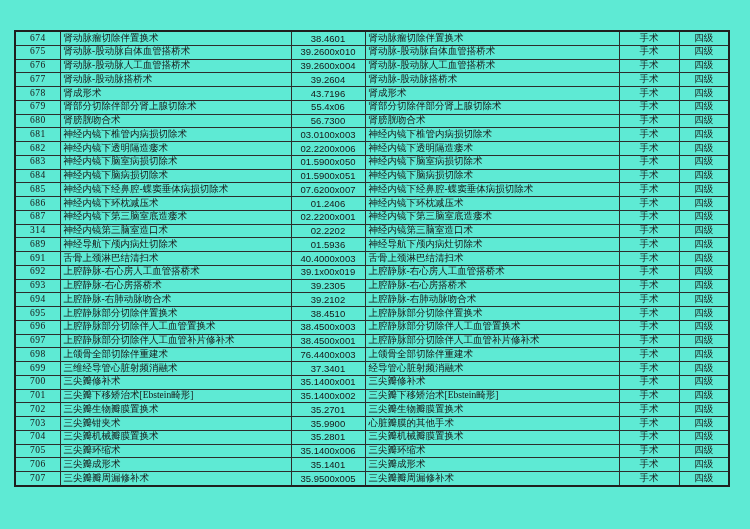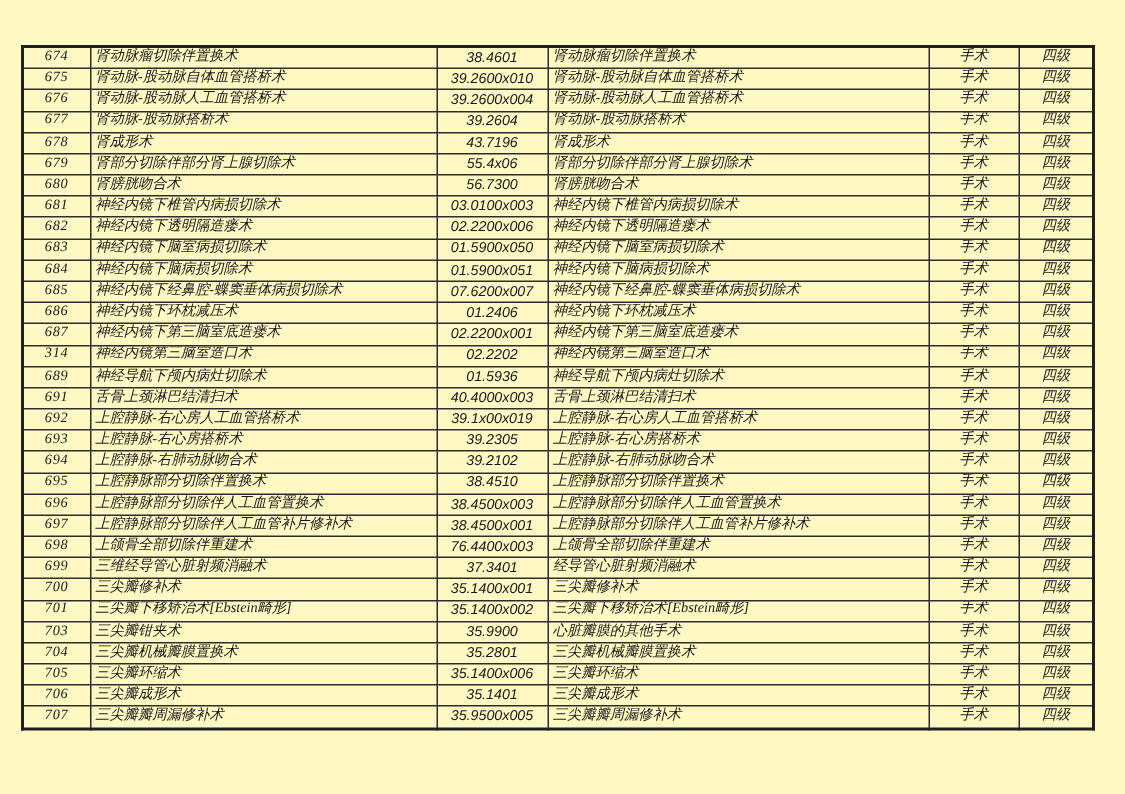--- a/index.html
+++ b/index.html
@@ -4,24 +4,23 @@
 <style>
   html, body {
     margin: 0;
     padding: 0;
     background: #ffffff;
   }
   .page {
     position: relative;
     width: 750px;
     height: 529px;
-    background: #fef9c3;
+    background: #5eead4;
     overflow: hidden;
     font-family: "Liberation Serif", serif;
-    font-style: italic;
   }
   table.proc-table {
     position: absolute;
     left: 14px;
     top: 30px;
     width: 714px;
     height: 457px;
     border-collapse: collapse;
     table-layout: fixed;
     border: 2px solid #1f1f1f;
@@ -282,20 +281,28 @@
         </tr>
         <tr>
           <td class="c-num">701</td>
           <td class="c-name">三尖瓣下移矫治术[Ebstein畸形]</td>
           <td class="c-code">35.1400x002</td>
           <td class="c-name2">三尖瓣下移矫治术[Ebstein畸形]</td>
           <td class="c-cat">手术</td>
           <td class="c-level">四级</td>
         </tr>
         <tr>
+          <td class="c-num">702</td>
+          <td class="c-name">三尖瓣生物瓣膜置换术</td>
+          <td class="c-code">35.2701</td>
+          <td class="c-name2">三尖瓣生物瓣膜置换术</td>
+          <td class="c-cat">手术</td>
+          <td class="c-level">四级</td>
+        </tr>
+        <tr>
           <td class="c-num">703</td>
           <td class="c-name">三尖瓣钳夹术</td>
           <td class="c-code">35.9900</td>
           <td class="c-name2">心脏瓣膜的其他手术</td>
           <td class="c-cat">手术</td>
           <td class="c-level">四级</td>
         </tr>
         <tr>
           <td class="c-num">704</td>
           <td class="c-name">三尖瓣机械瓣膜置换术</td>

